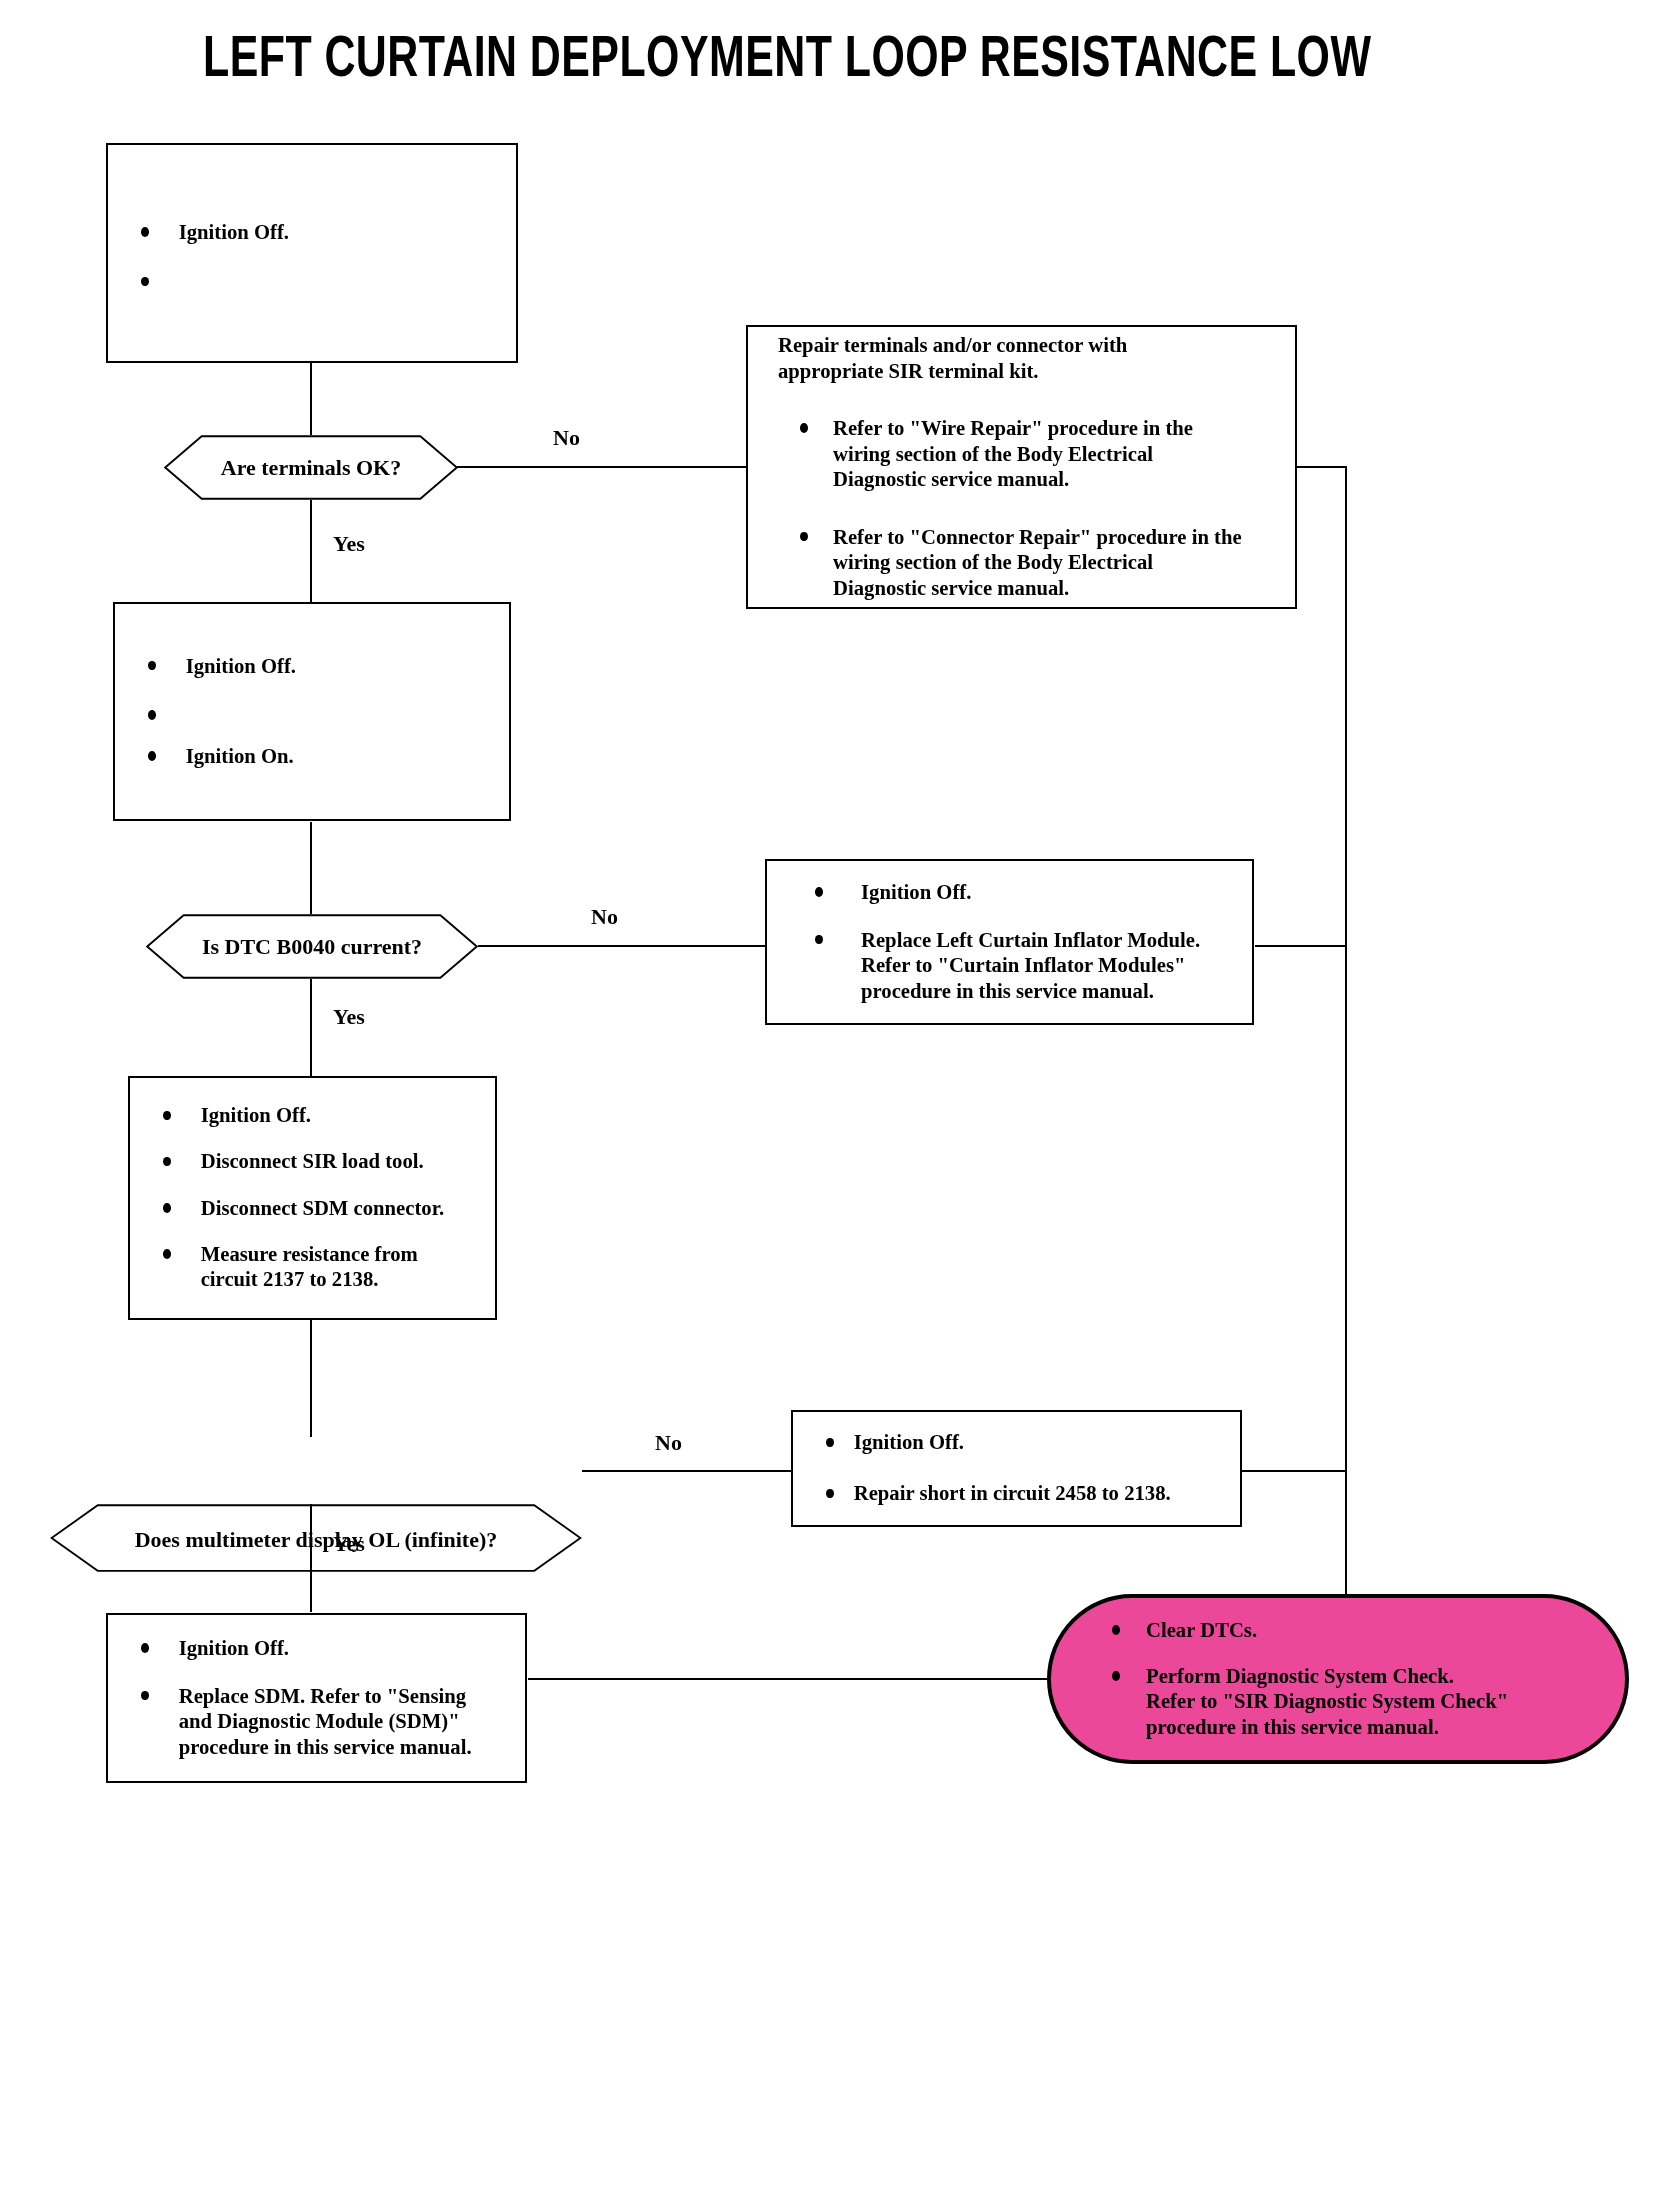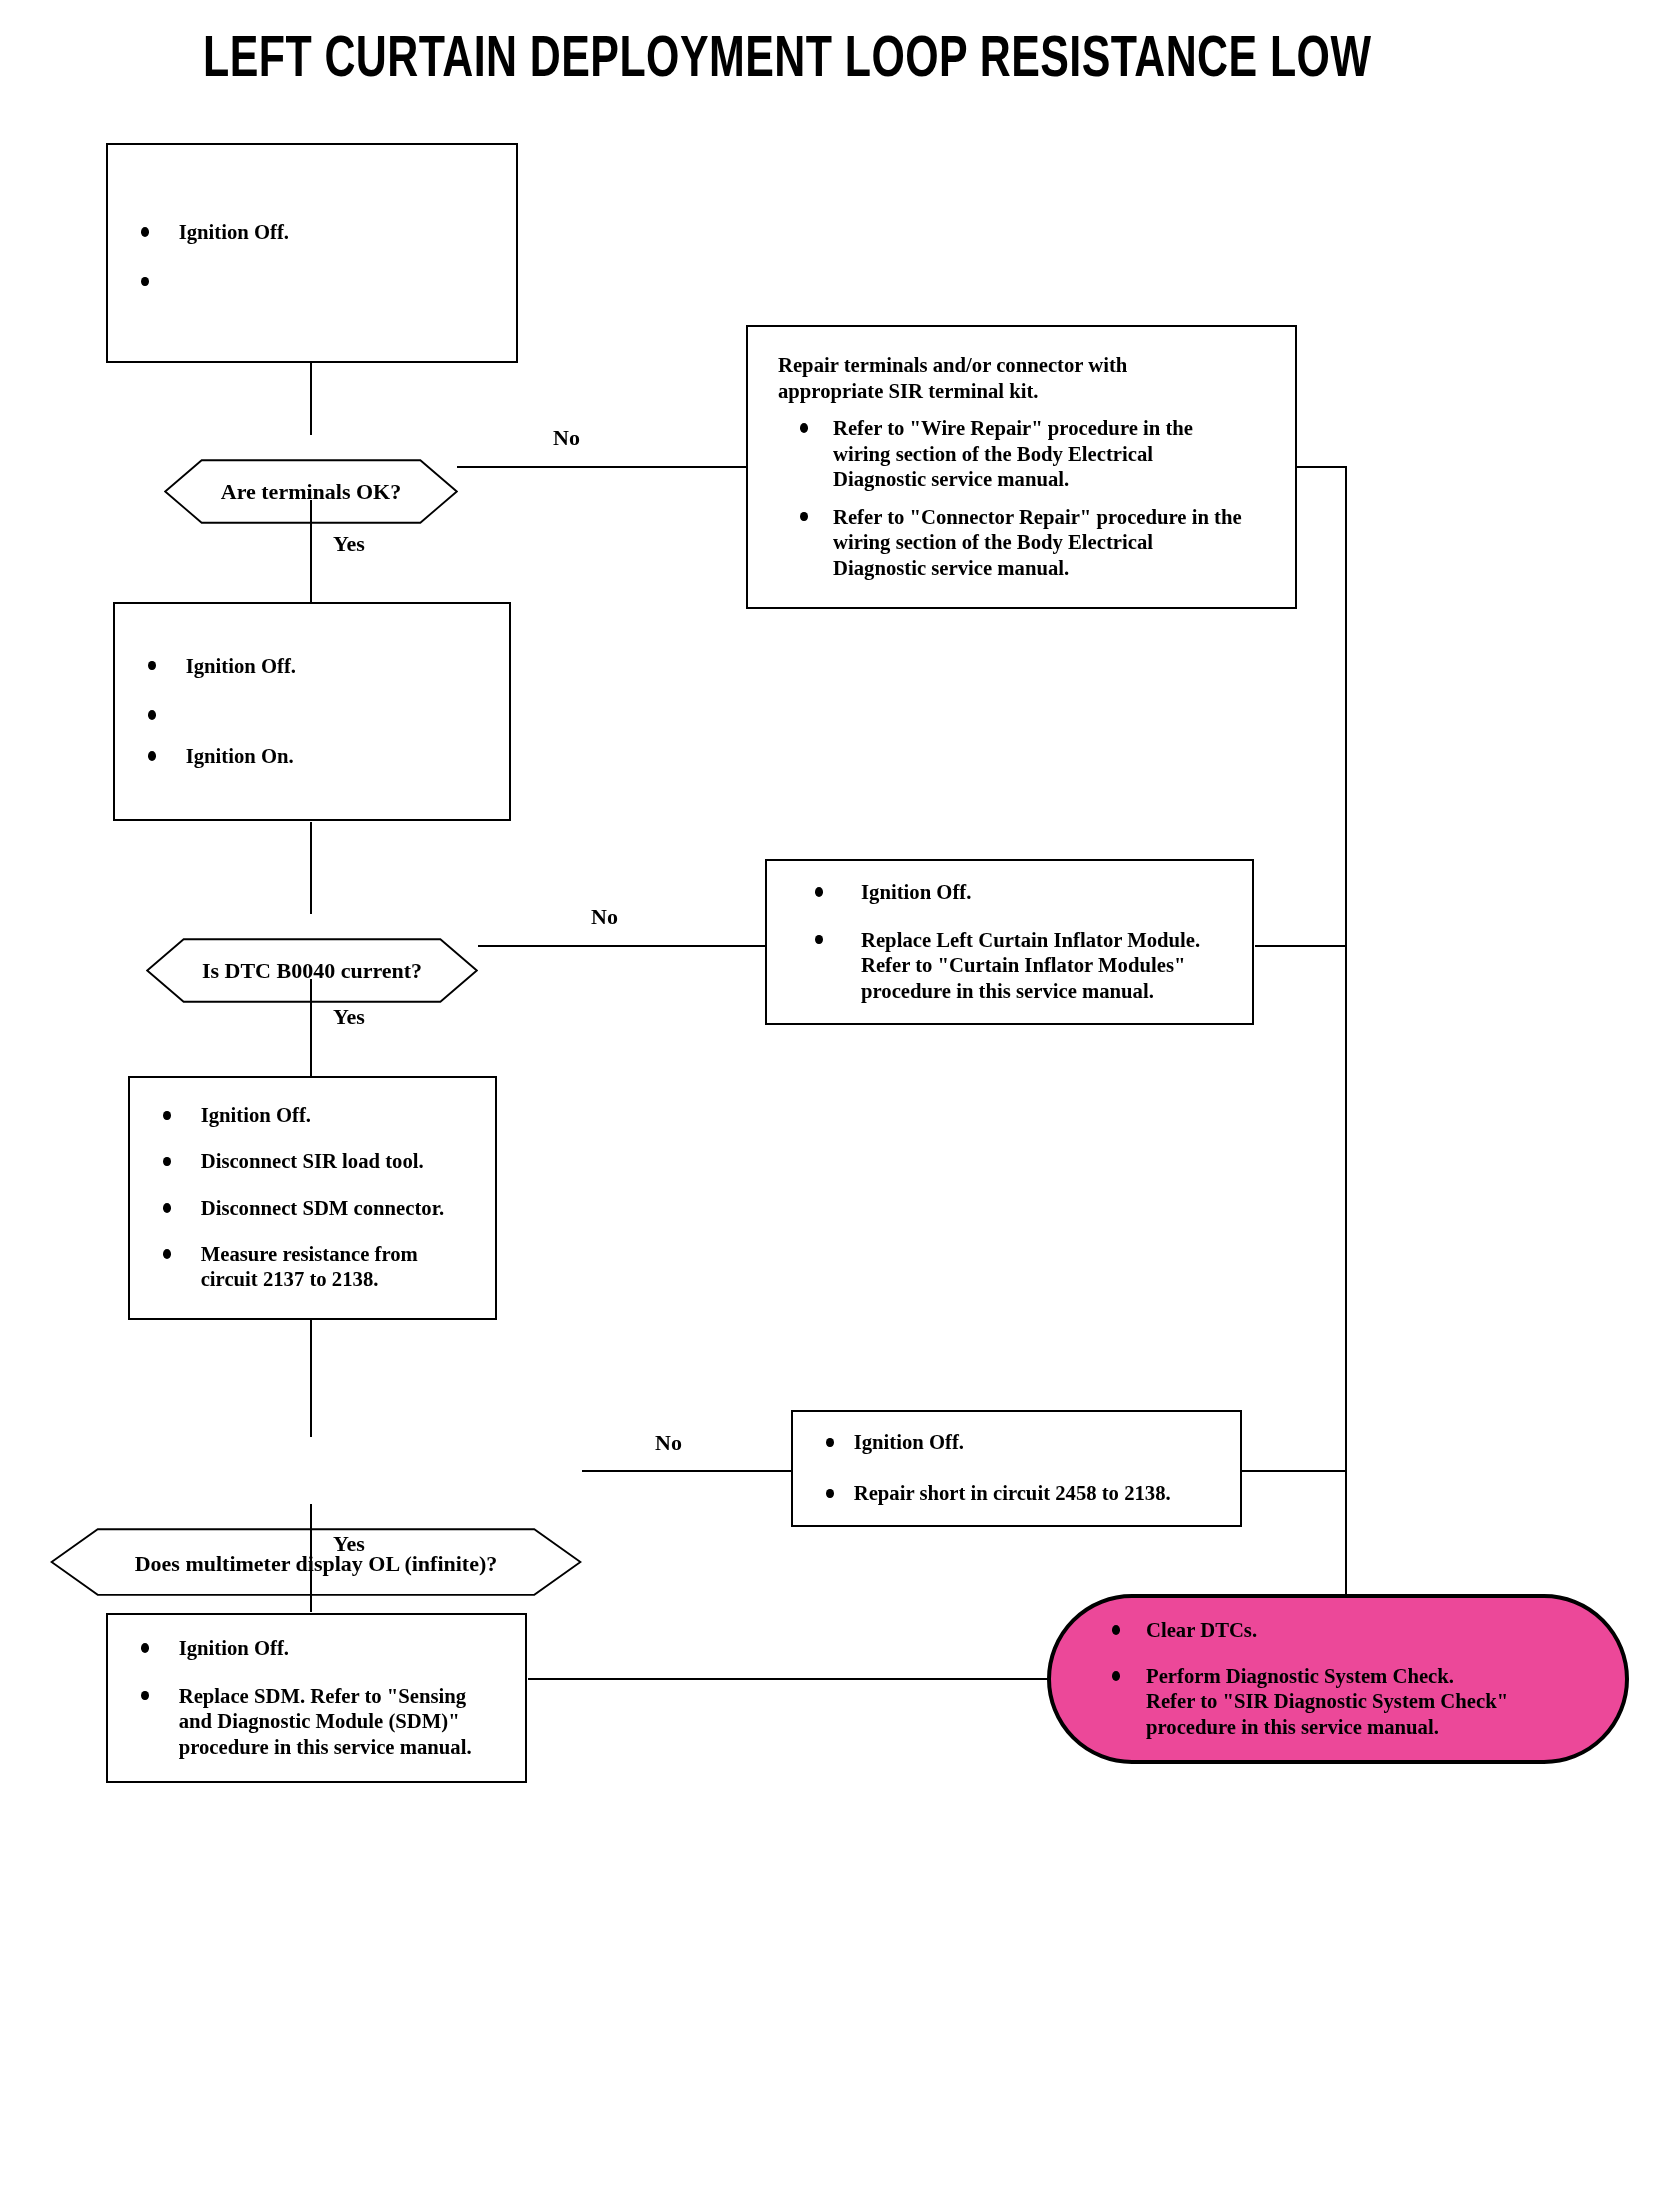--- a/index.html
+++ b/index.html
@@ -4,30 +4,30 @@
 <style>
   html,body{margin:0;padding:0;background:#ffffff;}
   .page{position:relative;width:1676px;height:2205px;background:#ffffff;overflow:hidden;
         font-family:"Liberation Serif", serif; color:#000;}
   .title{position:absolute;white-space:nowrap;font-family:"Liberation Sans", sans-serif;
          font-weight:bold;font-size:58px;transform:scaleX(0.74);transform-origin:left center;
          letter-spacing:0.6px;}
   .pbox{position:absolute;border:2.4px solid #000;background:#fff;box-sizing:border-box;
         display:flex;flex-direction:column;justify-content:center;gap:24px;
         font-size:20.7px;line-height:25.5px;font-weight:bold;padding-left:12px;}
-  .pbox.tight{gap:12px;}
+  .pbox.tight{gap:32px;}
   .oval{position:absolute;border:4.3px solid #000;border-radius:85px;background:#ec4899;
         box-sizing:border-box;display:flex;flex-direction:column;justify-content:center;gap:24px;
         font-size:20.7px;line-height:25.5px;font-weight:bold;}
   .bullet{display:flex;align-items:flex-start;}
   .dot{width:8px;height:9.7px;background:#000;border-radius:50%;margin-top:7.3px;flex:none;}
   .btext{padding-left:30px;}
   .ln{white-space:nowrap;}
   .intro{padding-left:18px;}
-  .hex{position:absolute;margin-top:24px;}
+  .hex{position:absolute;}
   .hex svg{position:absolute;left:0;top:0;}
   .hexlabel{position:absolute;left:0;top:0;right:0;bottom:0;display:flex;align-items:center;
             justify-content:center;font-size:22px;font-weight:bold;white-space:nowrap;}
   .branch{position:absolute;font-size:22px;font-weight:bold;white-space:nowrap;}
   .hline{position:absolute;height:1.8px;background:#000;}
   .vline{position:absolute;width:1.8px;background:#000;}
   
   .ind-std .bullet{padding-left:20.7px;}
   .ind-repair .bullet{padding-left:40px;}
   .ind-repair .btext{padding-left:25px;}

